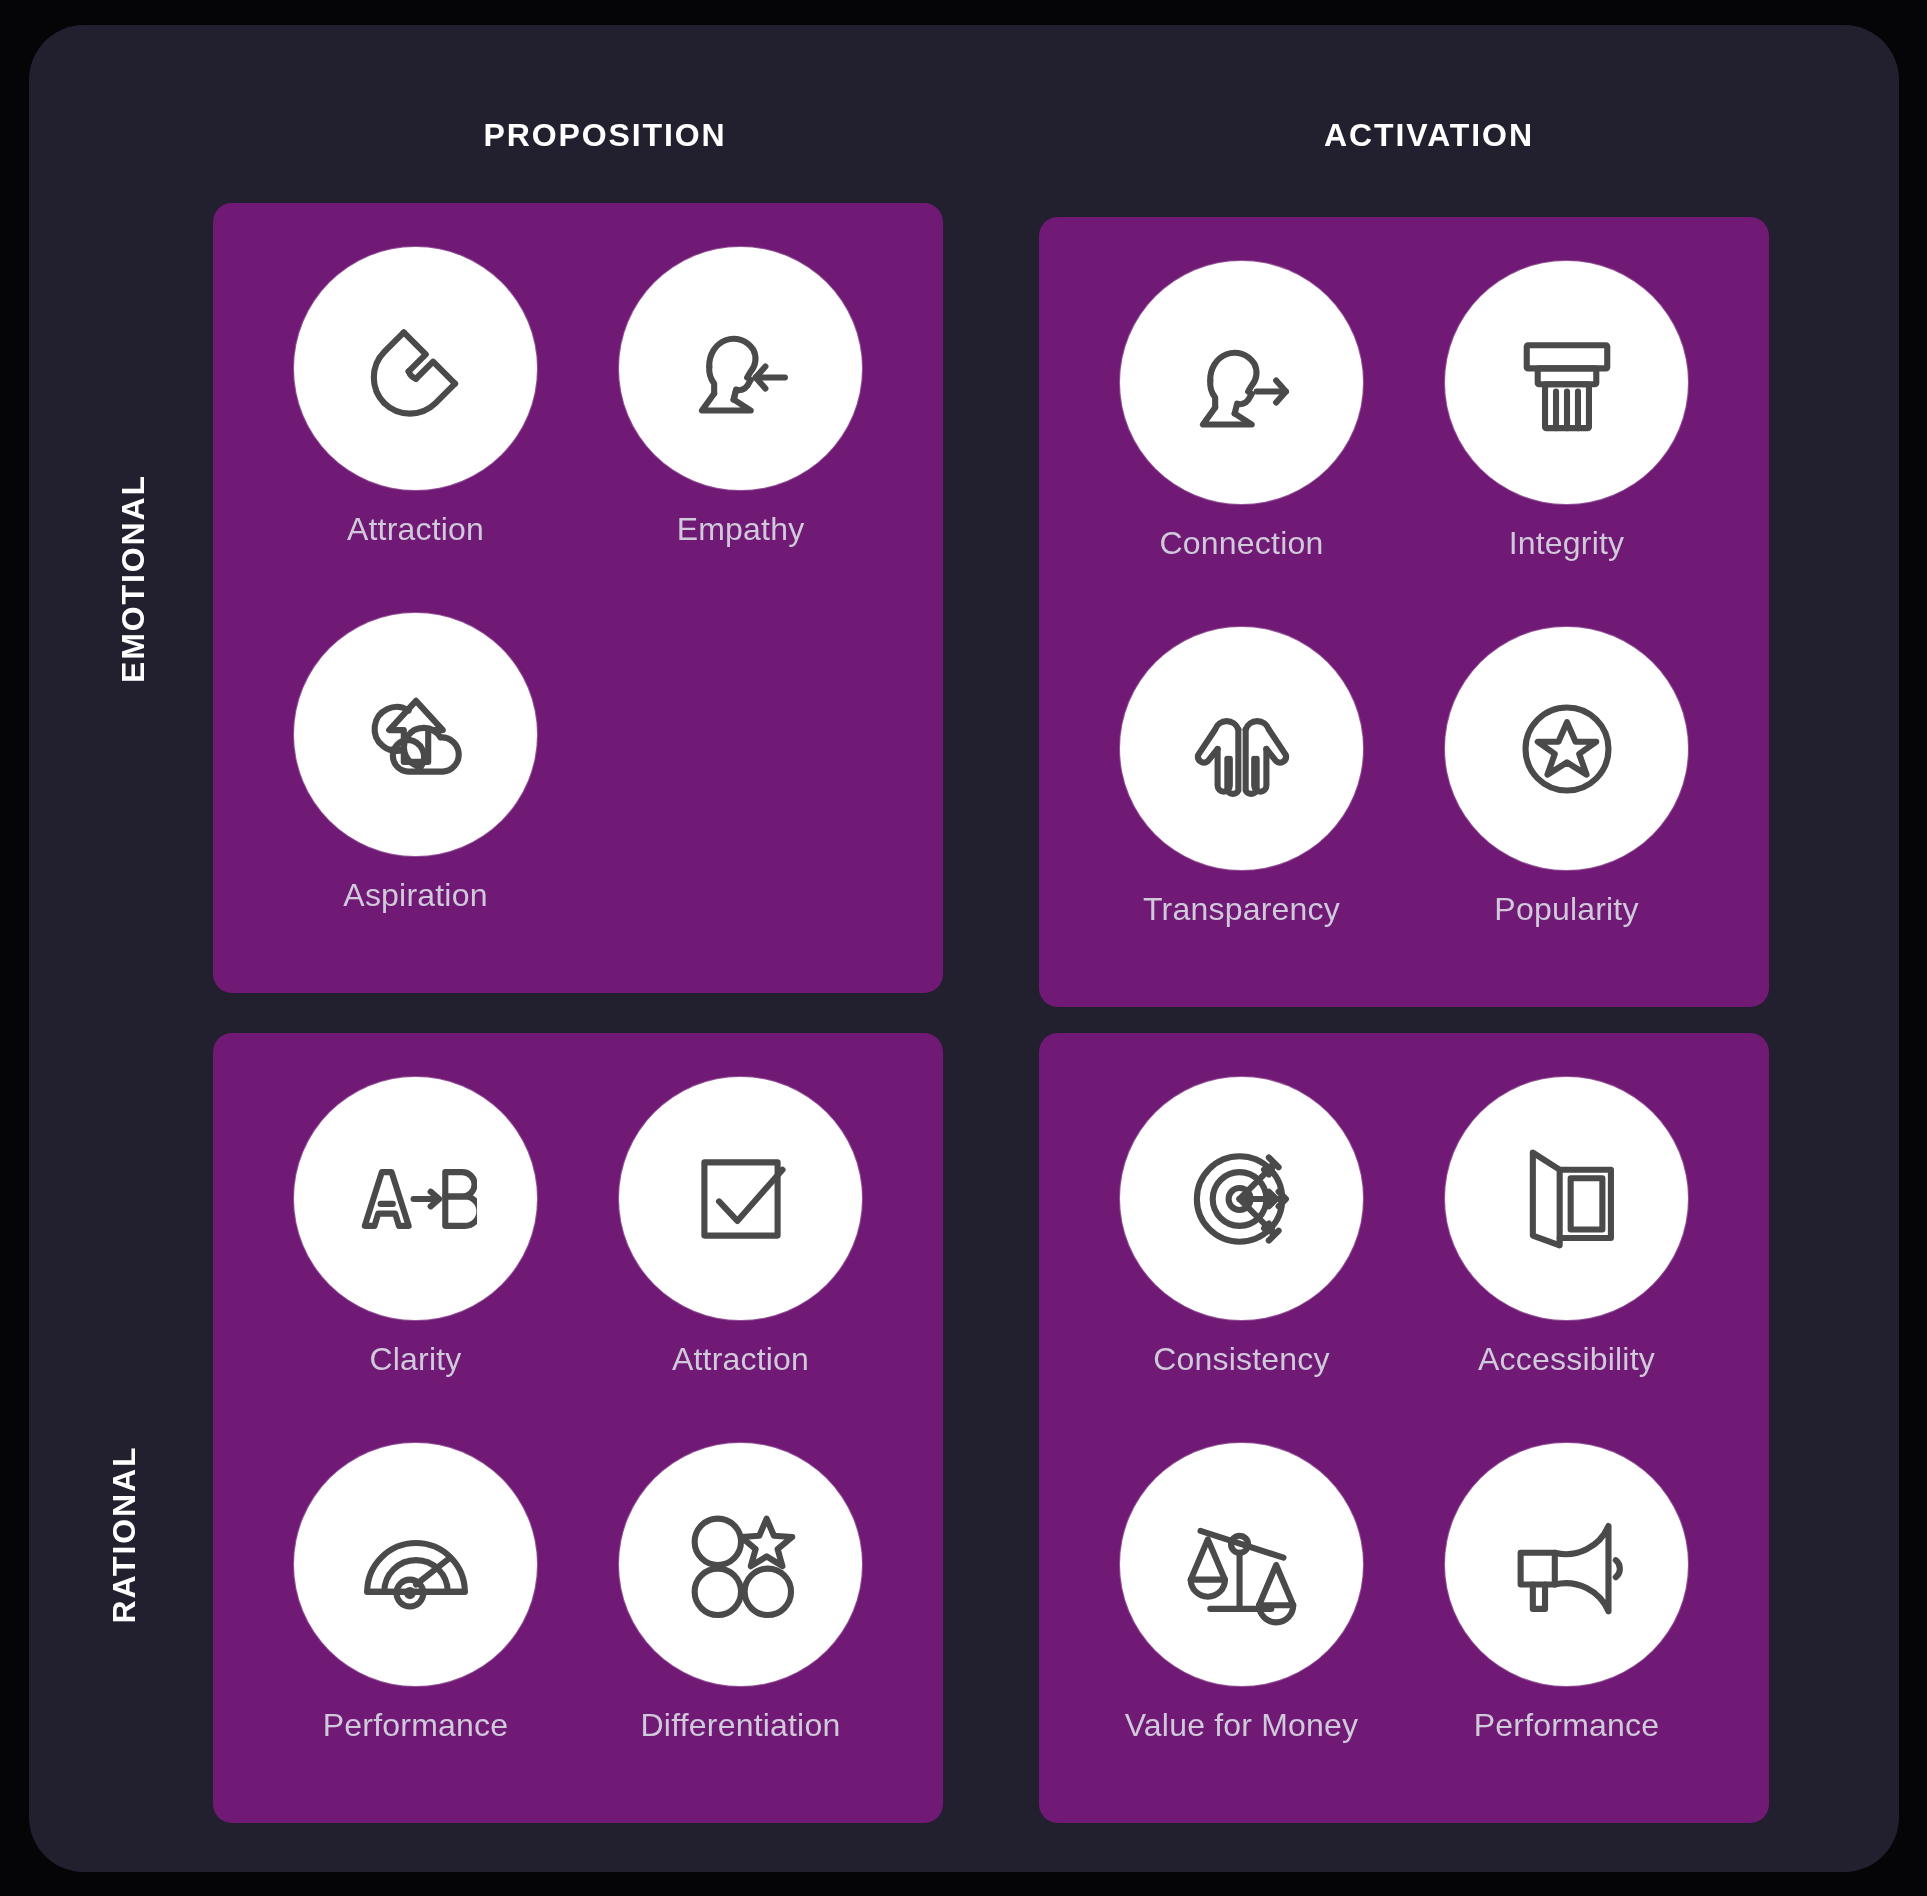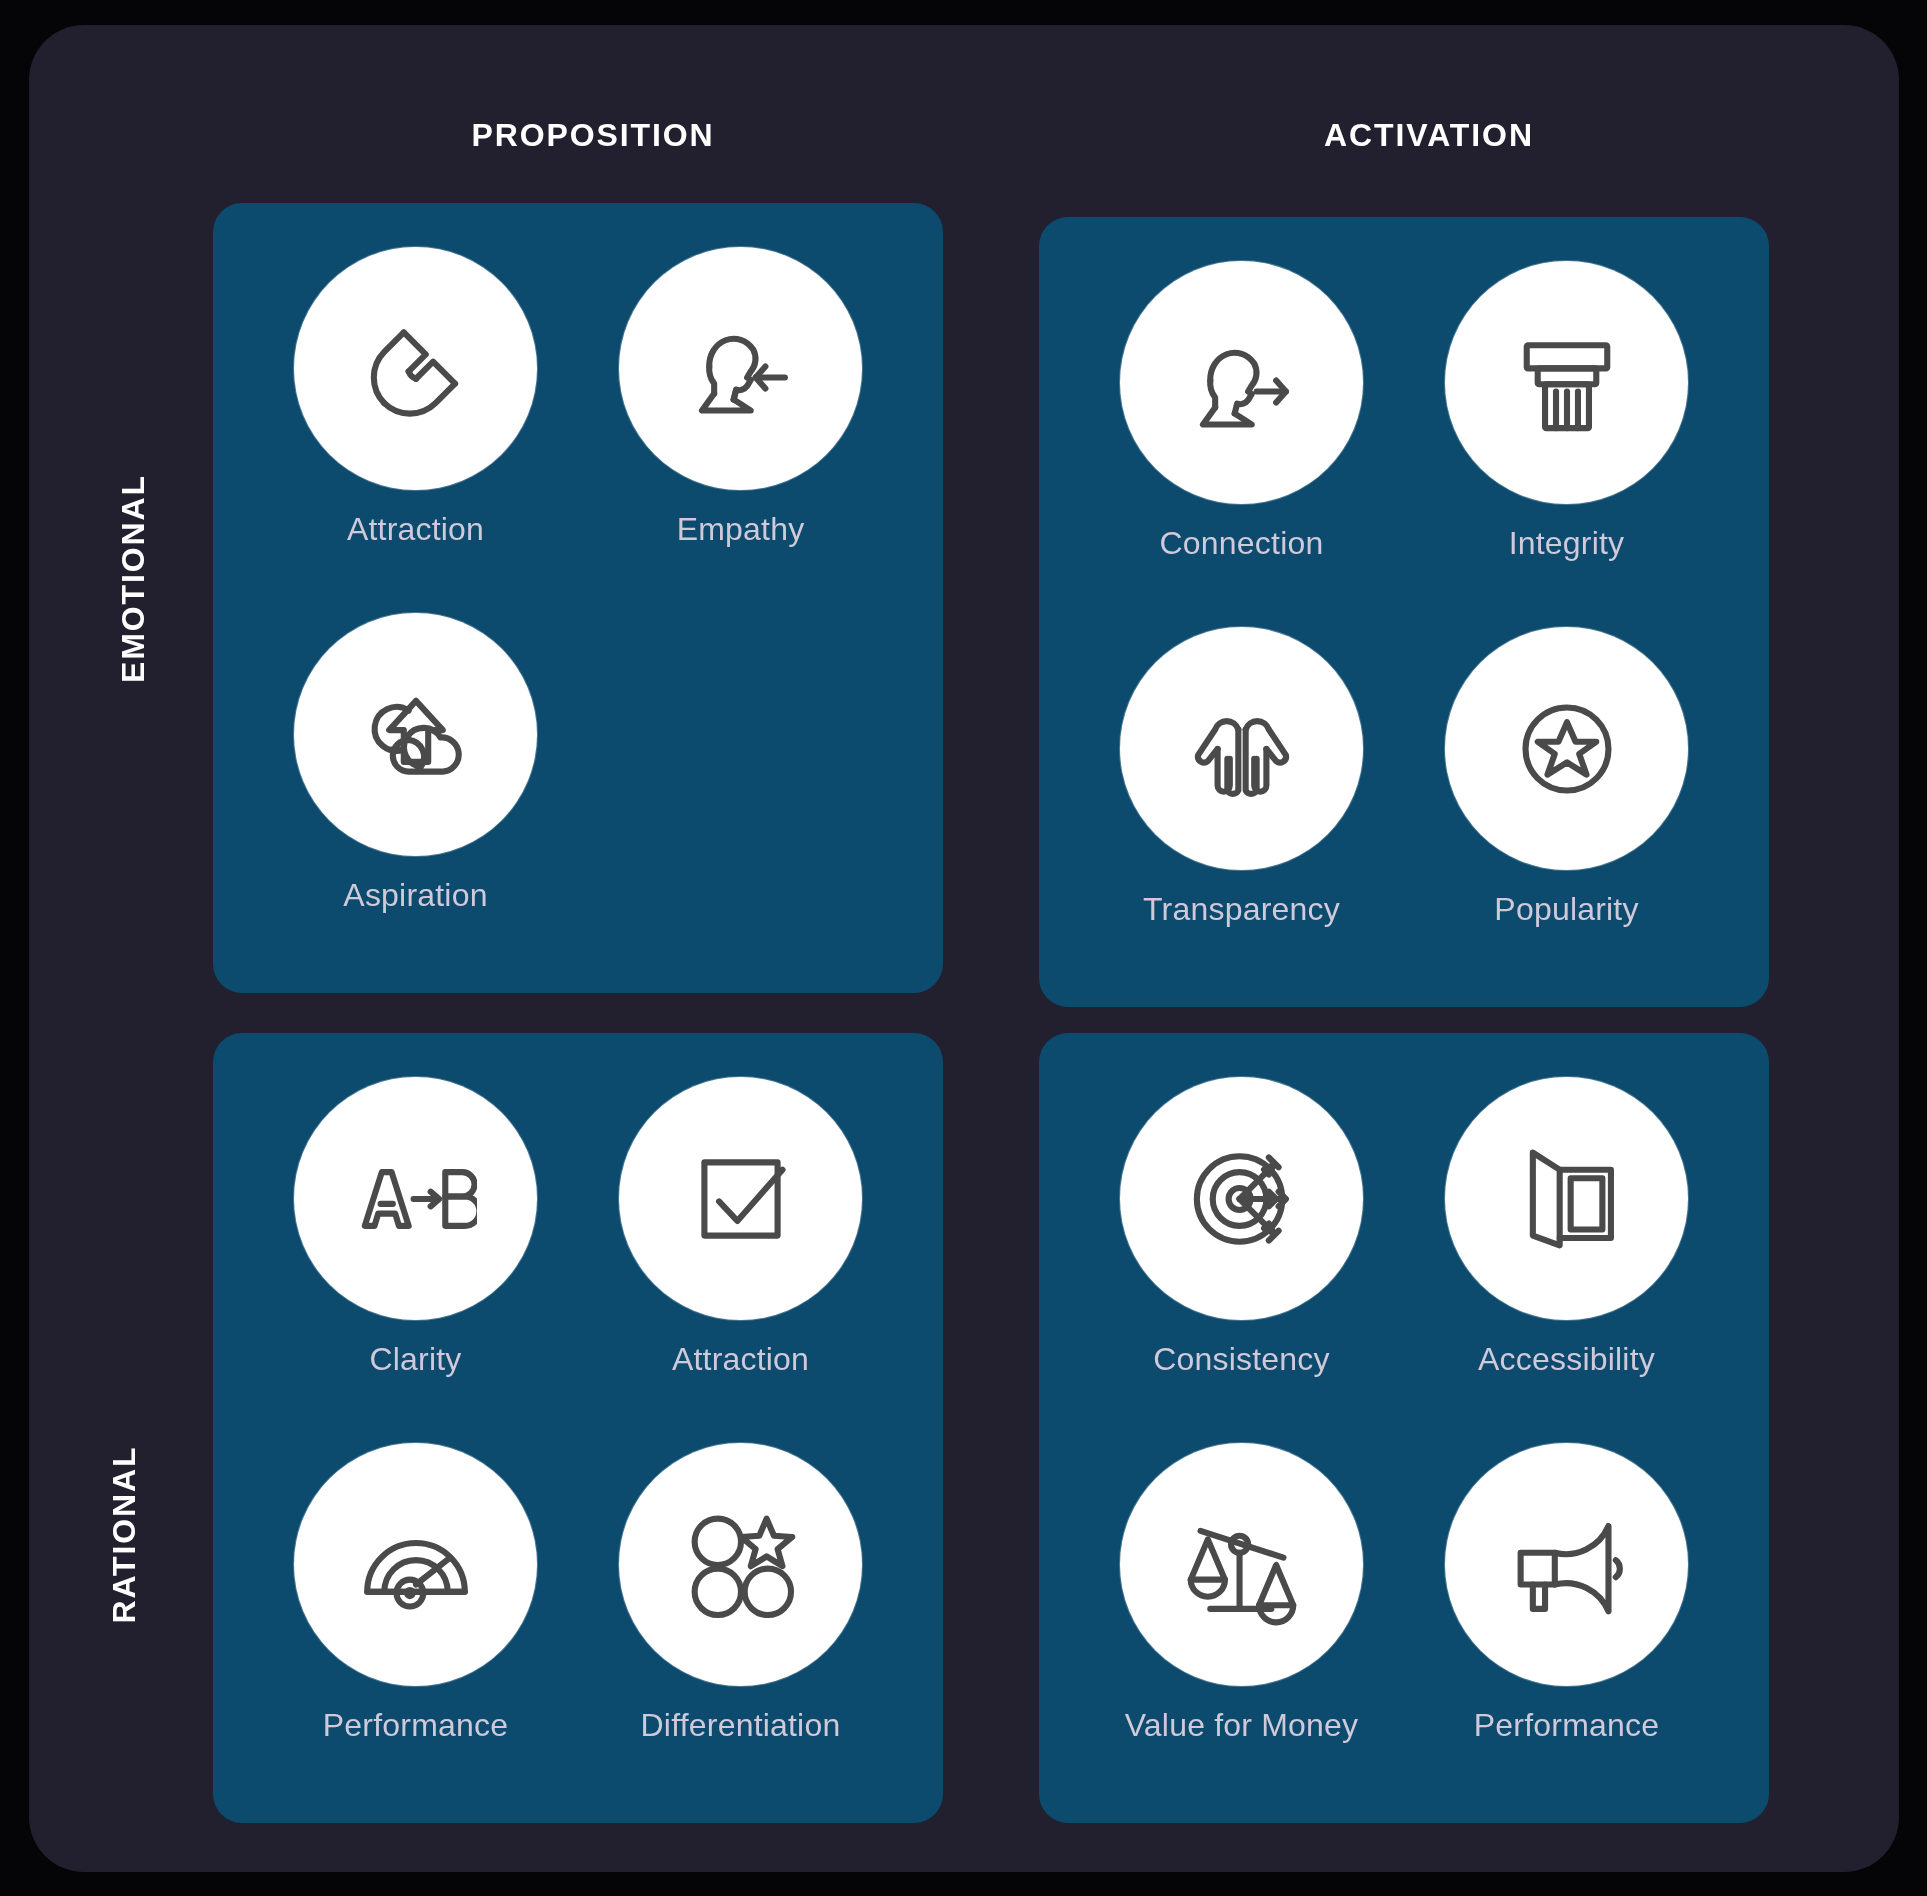--- a/index.html
+++ b/index.html
@@ -33,21 +33,21 @@
   
   .col-header {
     position: absolute;
     top: 92px;
     font-size: 32px;
     font-weight: bold;
     letter-spacing: 1.9px;
     color: #ffffff;
     text-align: center;
   }
-  .col-header.proposition { left: 172px; width: 784px; }
+  .col-header.proposition { left: 184px; width: 784px; }
   .col-header.activation  { left: 1008px; width: 784px; text-align: center; }
 
   
   .row-label {
     position: absolute;
     left: 0px;
     width: 191px;
     font-size: 32px;
     font-weight: bold;
     letter-spacing: 1.9px;
@@ -57,22 +57,22 @@
   }
   .row-label span { display: inline-block; transform: rotate(-90deg); white-space: nowrap; }
   .row-label.emotional { top: 535px; }
   .row-label.rational  { top: 1491px; }
 
   
   .card {
     position: absolute;
     width: 730px;
     height: 790px;
-    background: #0c4a6e;
-    border-radius: 29px;
+    background: #701a75;
+    border-radius: 19px;
   }
   .card.tl { left: 184px;  top: 178px;  }
   .card.tr { left: 1010px; top: 178px; margin-top: 14px;  }
   .card.bl { left: 184px;  top: 1008px; }
   .card.br { left: 1010px; top: 1008px; padding-left: 8px; }
 
   .card-grid {
     position: absolute;
     left: 0; top: 0;
     width: 100%; height: 100%;

